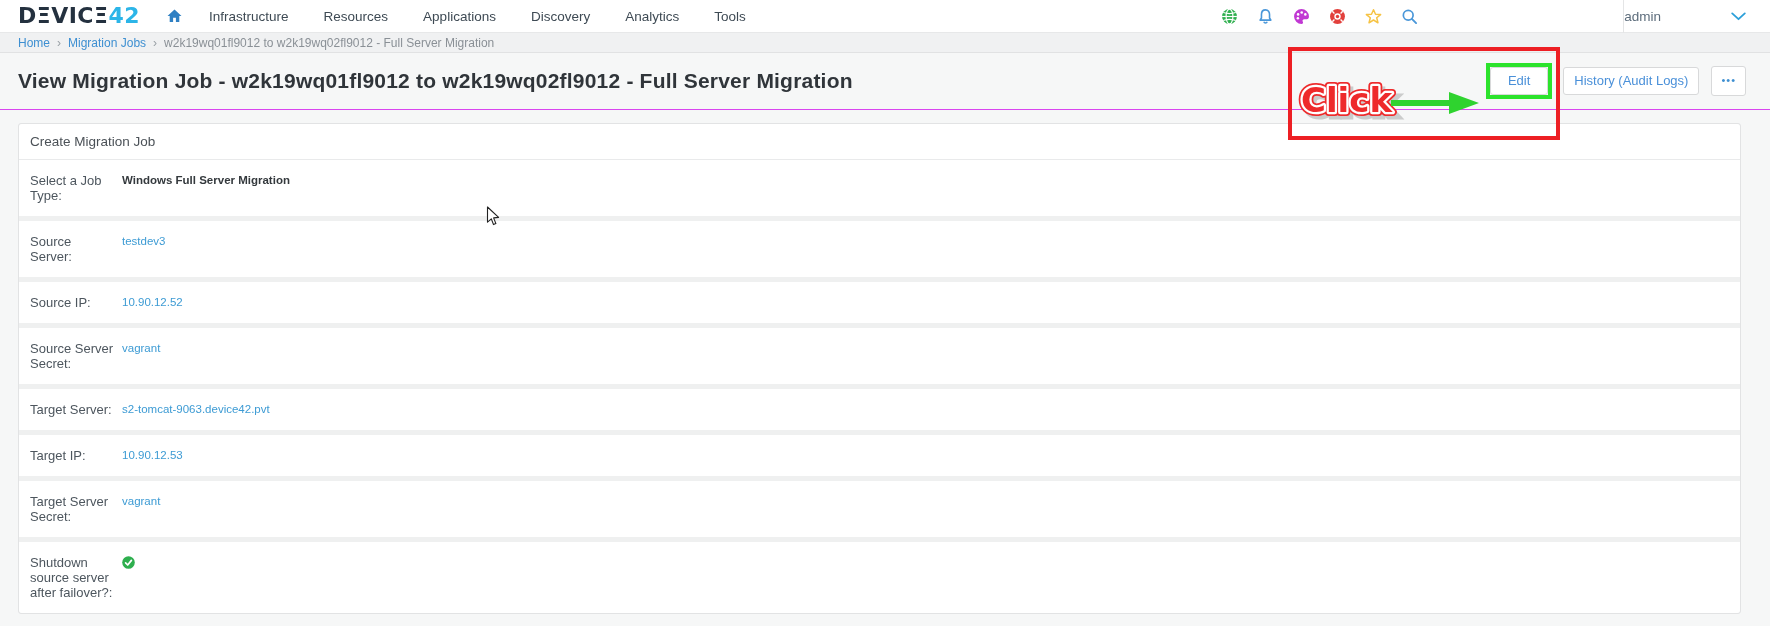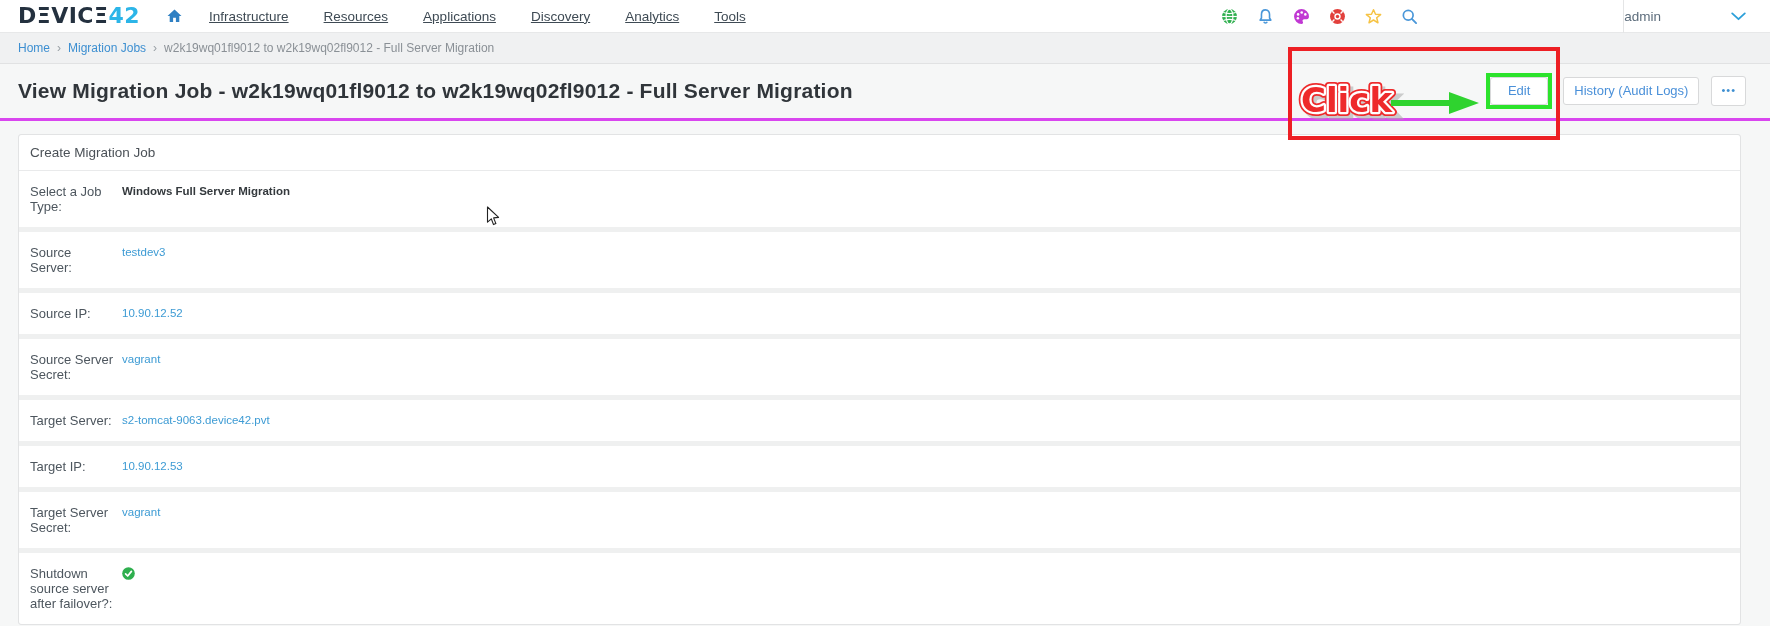--- a/index.html
+++ b/index.html
@@ -15,41 +15,41 @@
 
   
   .navbar {
     height: 33px; background: #fff; border-bottom: 1px solid #e7e8e9;
     display: flex; align-items: center; padding: 0 18px;
   }
   .logo { font-family: "DejaVu Sans", sans-serif; font-weight: bold; font-size: 22px; letter-spacing: .5px; line-height: 1; }
   .logo-dark { color: #24313f; }
   .logo-accent { color: #2cb5e8; }
   .home-link { margin-left: 26px; display: flex; align-items: center; }
-  .nav-menu { display: flex; gap: 35px; margin-left: 26px; font-size: 13.5px; text-decoration: underline; }
+  .nav-menu { display: flex; gap: 35px; margin-left: 26px; font-size: 13.5px; }
   .nav-item { color: #3e4a54; }
   .navbar-right { margin-left: auto; display: flex; align-items: center; }
   .nav-icon { width: 17px; height: 17px; margin-left: 19px; display: inline-flex; }
   .nav-divider { width: 1px; height: 33px; background: #e4e5e6; margin-left: 205px; }
   .admin-label { font-size: 13.5px; color: #5d6d7c; }
   .user-chevron { margin-left: 70px; margin-right: 6px; display: inline-flex; }
 
   
   .breadcrumb {
-    height: 31px; background: #f0f1f2; border-bottom: 1px solid #e1e2e3;
+    height: 20px; background: #f0f1f2; border-bottom: 1px solid #e1e2e3;
     display: flex; align-items: center; padding: 0 18px; font-size: 12px; gap: 7px;
   }
   .bc-link { color: #3d8fd1; }
   .bc-sep { color: #9aa0a6; }
   .bc-current { color: #8a9096; }
 
   
   .title-row {
     height: 57px; display: flex; align-items: center;
-    padding: 0 24px 0 18px; border-bottom: 3px solid #d946ef; background: #f6f7f7;
+    padding: 0 24px 0 18px; border-bottom: 1px solid #d946ef; background: #f6f7f7;
   }
   .page-title { font-size: 21px; font-weight: 600; color: #30353a; letter-spacing: .2px; }
   .actions { margin-left: auto; display: flex; align-items: center; }
   .btn {
     background: #fff; border: 1px solid #d8d9da; border-radius: 3px;
     color: #4a90d9; font-size: 13px; padding: 5px 12px; cursor: pointer;
     font-family: inherit; line-height: 1.2;
   }
   .btn-edit { padding: 5px 17px; }
   .green-box { border: 4px solid #2ce32c; margin-right: 11px; background: transparent; }

